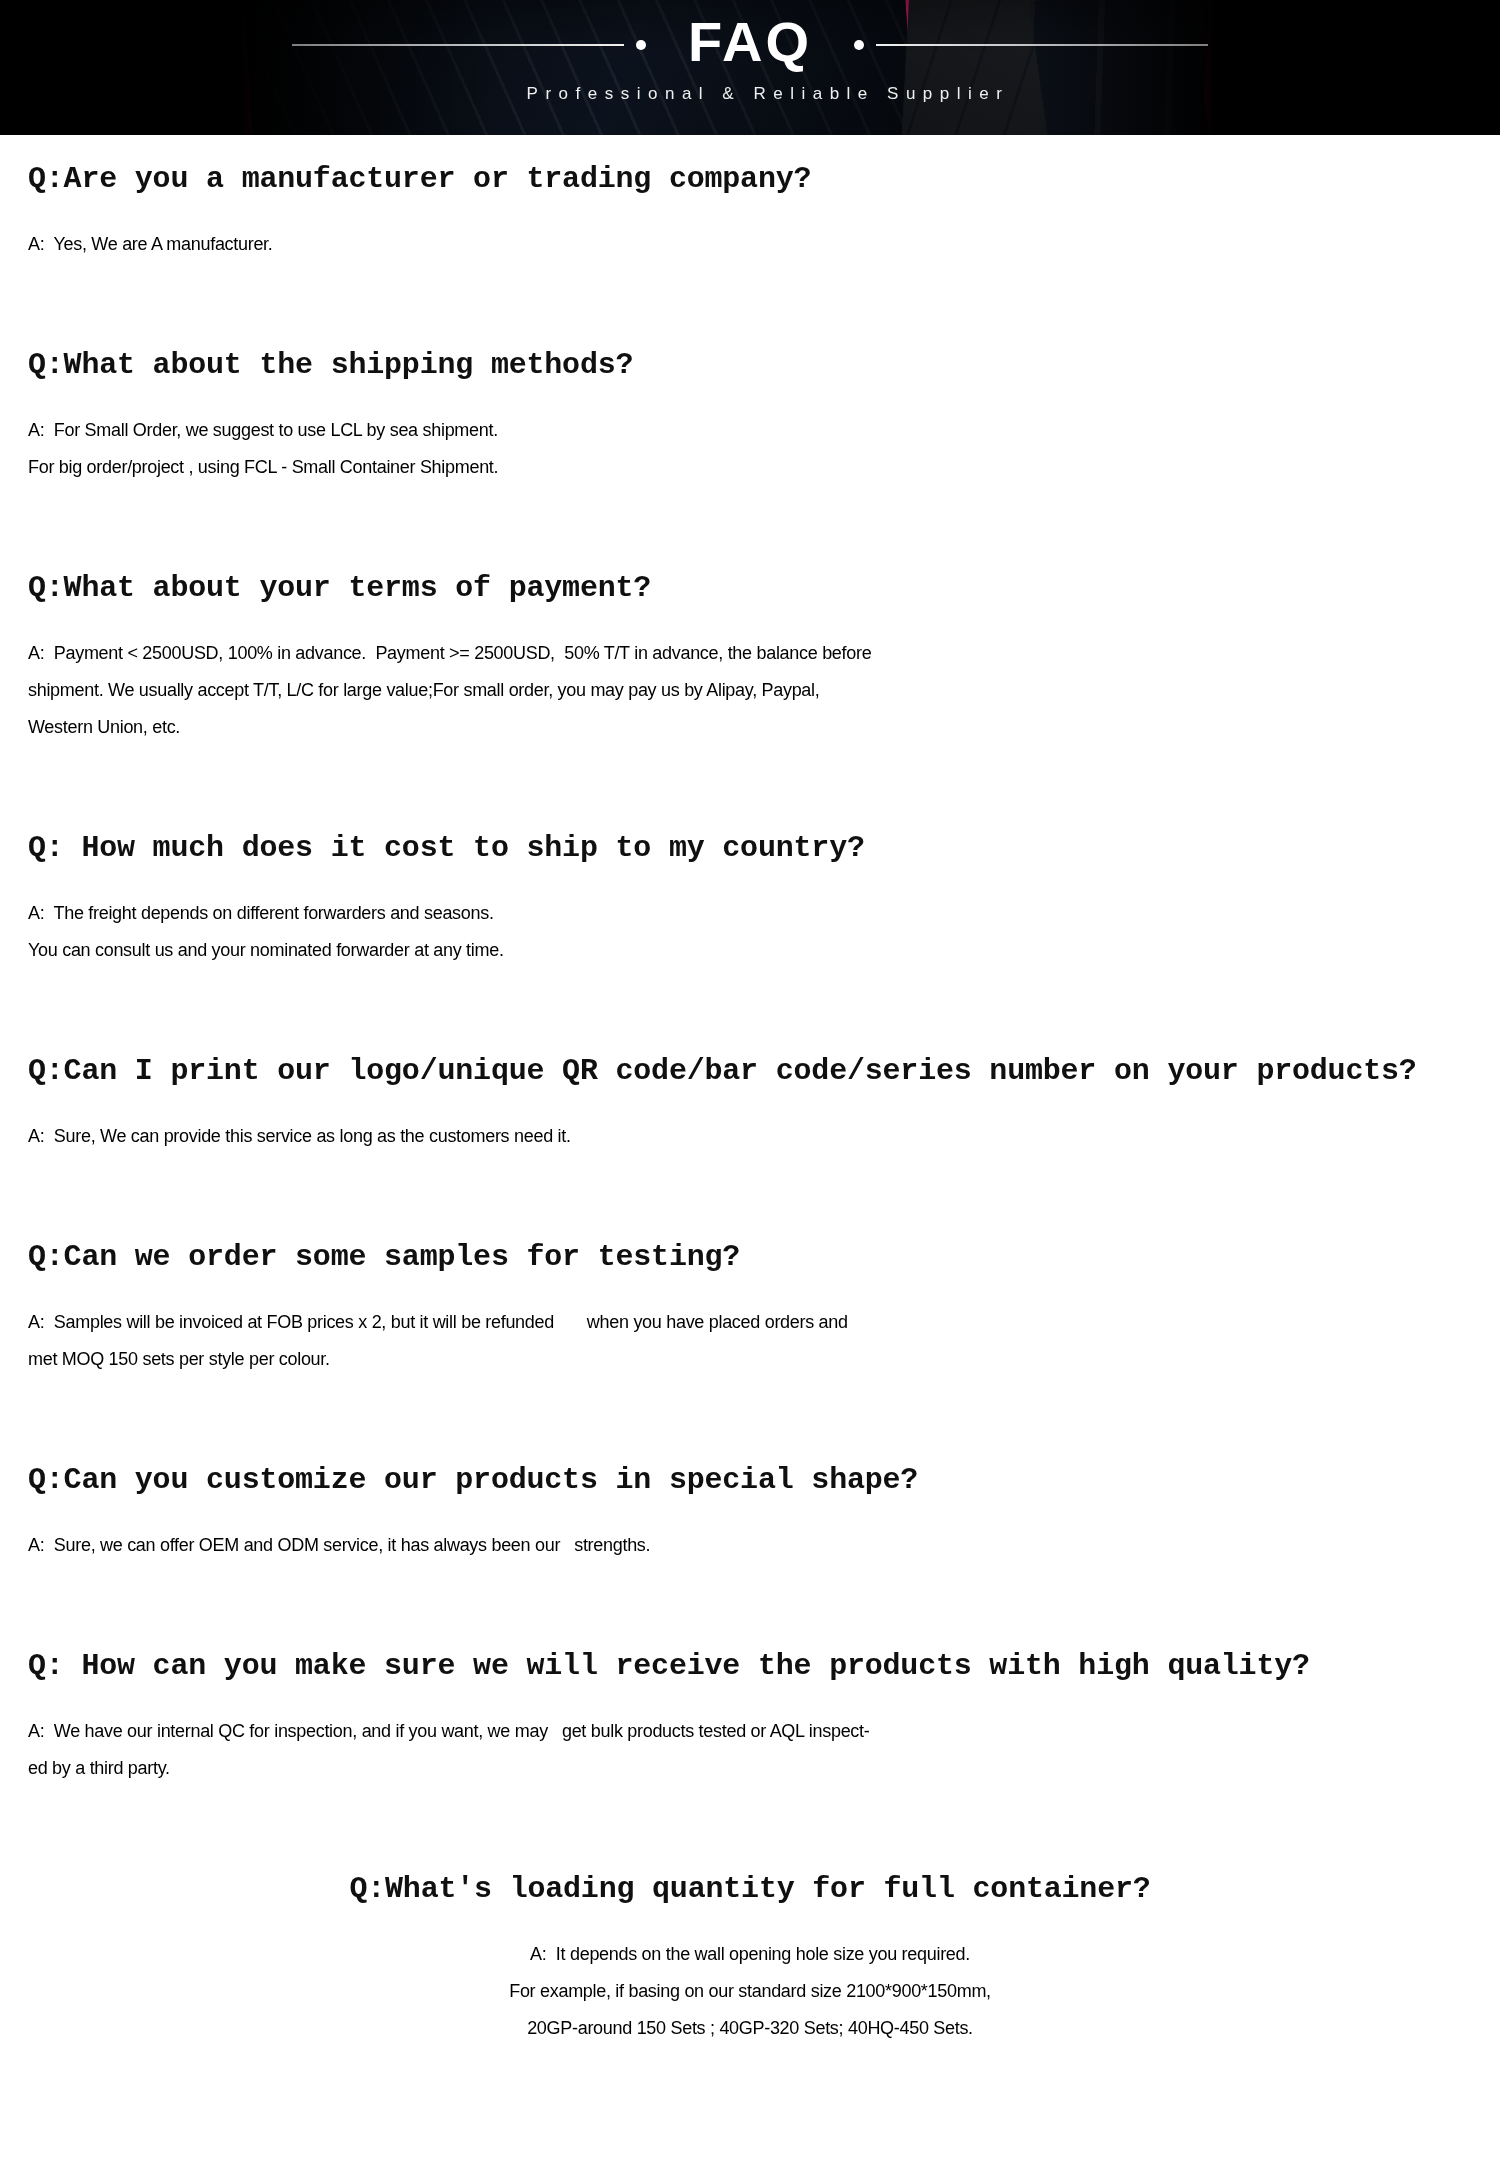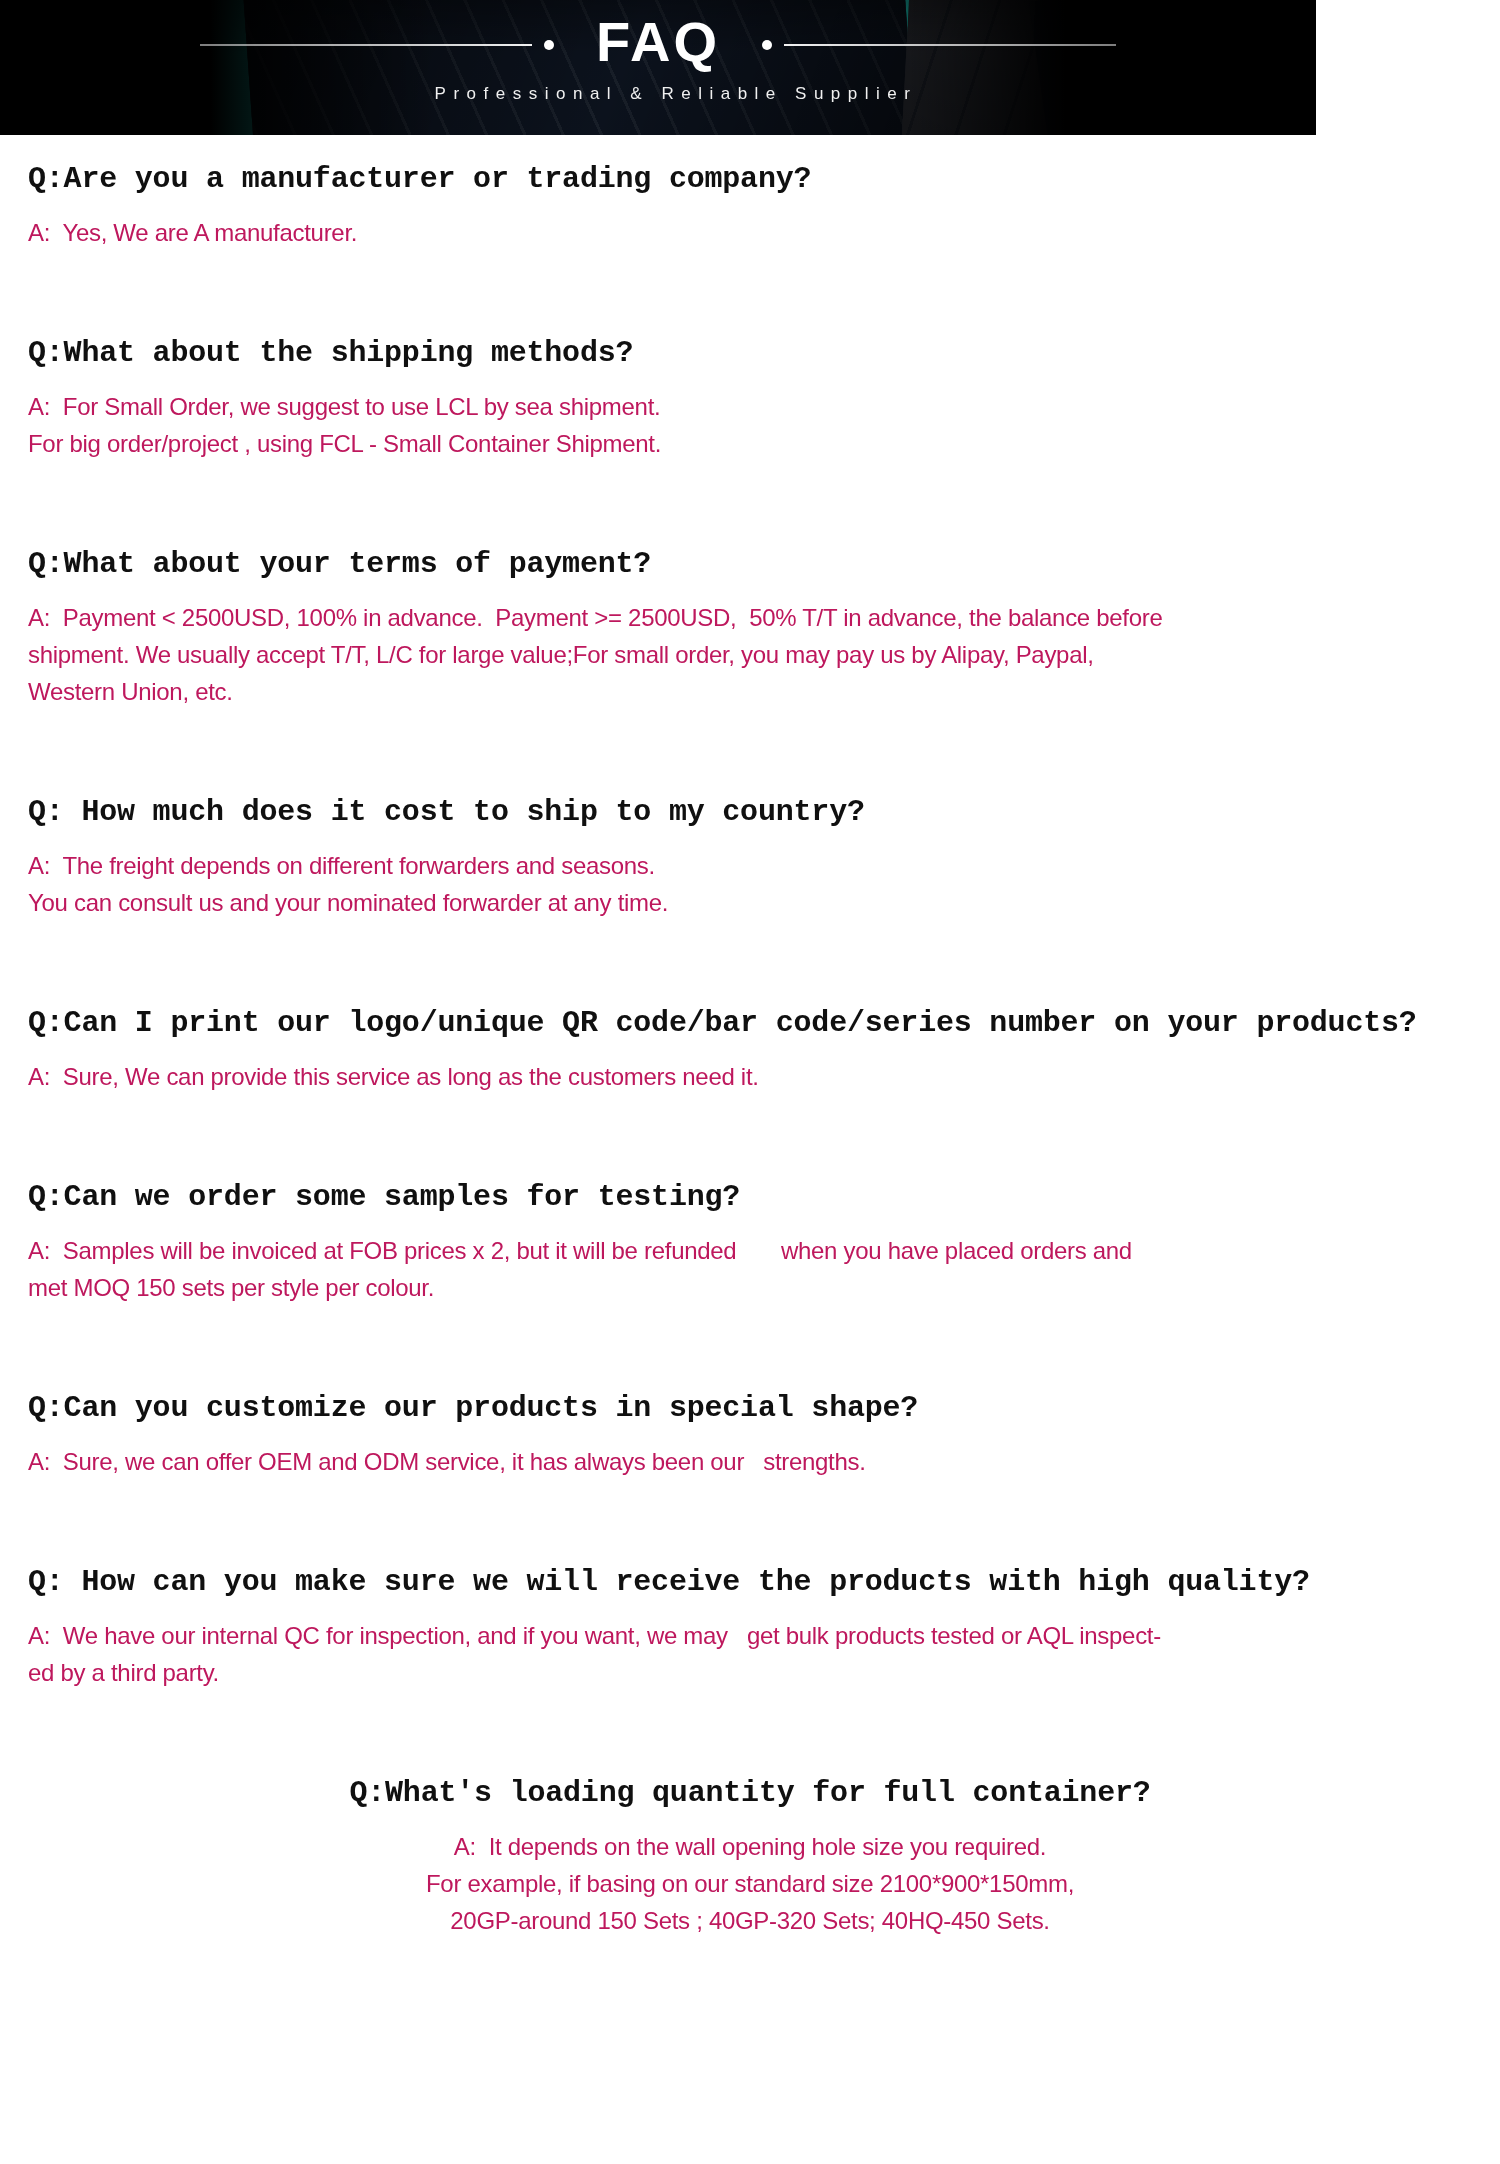--- a/index.html
+++ b/index.html
@@ -8,23 +8,23 @@
     width: 1500px;
     height: 2164px;
     overflow: hidden;
     font-family: "Liberation Sans", sans-serif;
     position: relative;
   }
 
   
   .hero {
     position: relative;
-    width: 1316px;
+    width: 1500px;
     height: 135px;
-    background: #0f766e;
+    background: #be185d;
     overflow: hidden;
   }
   
   .hero .facade-mid {
     position: absolute;
     left: 250px; top: -40px;
     width: 660px; height: 240px;
     background:
       linear-gradient(115deg, rgba(0,0,0,0.55) 10%, rgba(0,0,0,0.1) 55%, rgba(0,0,0,0.6) 95%),
       repeating-linear-gradient(70deg, #0d1420 0px, #0d1420 32px, #1b222d 32px, #1b222d 35px),
@@ -113,24 +113,24 @@
   .faq-item:last-child { margin-bottom: 0; text-align: center; }
   .question {
     font-size: 30px;
     line-height: 37px;
     font-weight: 700;
     color: #101010;
     letter-spacing: -0.2px;
     font-family: Liberation Mono, monospace;
   }
   .answer {
-    margin-top: 16px;
-    font-size: 24px;
+    margin-top: 28px;
+    font-size: 18px;
     line-height: 37px;
-    color: #be185d;
+    color: #000000;
     letter-spacing: -0.3px;
     white-space: pre-wrap;
     font-family: "Liberation Sans", sans-serif;
   }
 </style>
 </head>
 <body>
 
 <header class="hero">
   <div class="facade-mid"></div>

